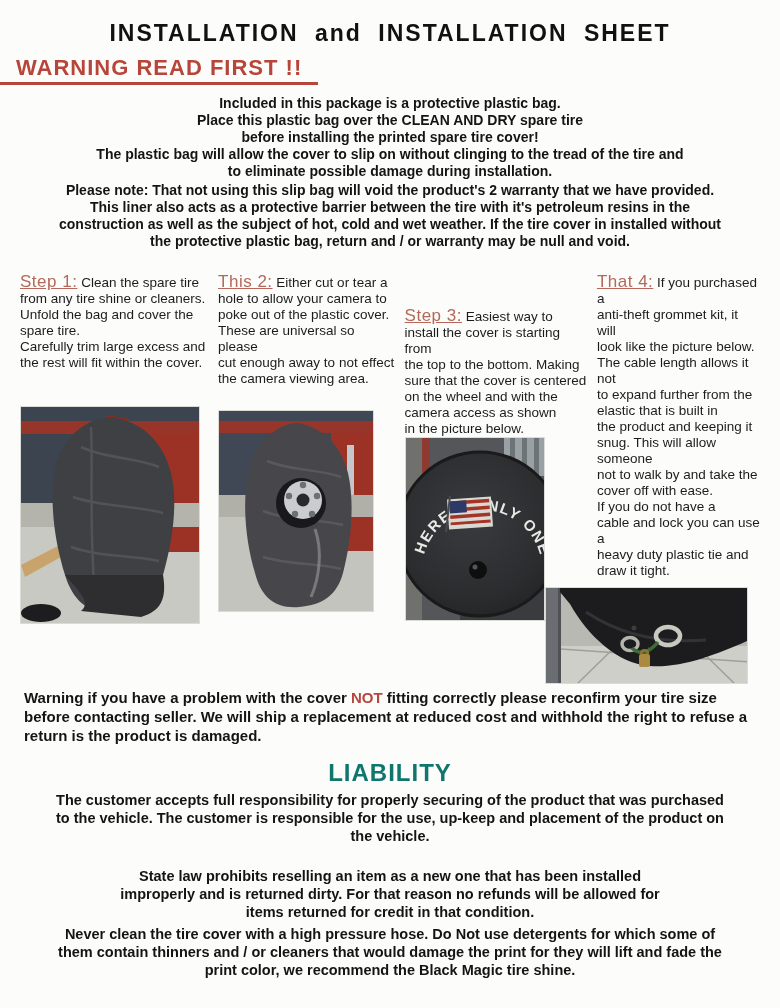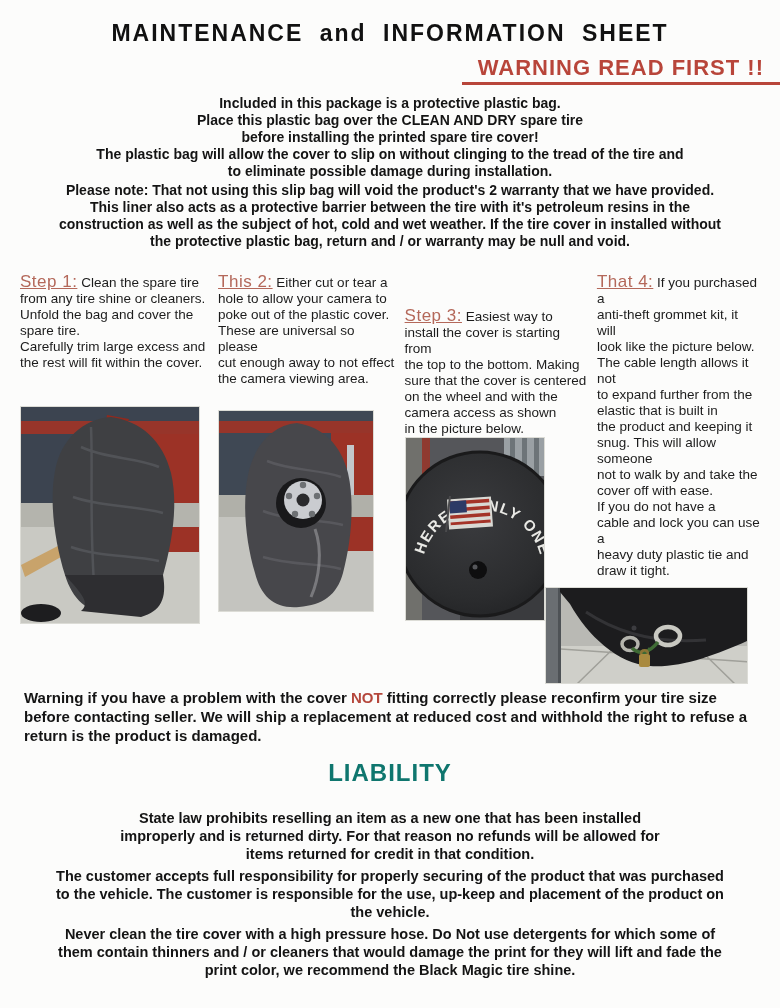--- a/index.html
+++ b/index.html
@@ -1,21 +1,21 @@
 <!DOCTYPE html>
 <html><head>
 <meta charset="utf-8">
 <style>
   * { margin:0; padding:0; box-sizing:border-box; }
   html,body { background:#ffffff; }
   body { font-family:"Liberation Sans", sans-serif; color:#141414; }
   .sheet { width:780px; height:1008px; margin:0 auto; background:#fcfcfb; overflow:hidden; padding-top:20px; }
 
   .title { text-align:center; font-size:23px; font-weight:bold; letter-spacing:2px; word-spacing:8px; color:#111; }
-  .warn-head { text-align:right; margin-top:8px; }
+  .warn-head { text-align:left; margin-top:8px; }
   .warn-head span { display:inline-block; font-size:22px; font-weight:bold; color:#b8453a; border-bottom:3px solid #b8453a; padding:0 16px 1px 16px; letter-spacing:1px; }
 
   .intro { text-align:center; font-weight:bold; font-size:14px; line-height:17px; white-space:pre-line; margin-top:10px; }
   .intro.p2 { margin-top:2px; }
 
   .steps-row { display:flex; padding:0 20px; margin-top:24px; gap:10px; }
   .col { position:relative; }
   .col1 { width:196px; }
   .col2 { width:184px; }
   .col3 { width:190px;margin-top:34px; }
@@ -37,21 +37,21 @@
 
   .section-head { text-align:center; font-size:24px; font-weight:bold; color:#0f766e; letter-spacing:1px; margin-top:14px; }
   .section-body { text-align:center; font-weight:bold; font-size:14.5px; line-height:18px; white-space:pre-line; margin-top:4px; }
   .statelaw { margin-top:22px; }
 </style>
 </head>
 <body>
 
 <div class="sheet">
 
-  <div class="title">MAINTENANCE  and  INFORMATION  SHEET</div>
+  <div class="title">INSTALLATION  and  INSTALLATION  SHEET</div>
 
   <div class="warn-head">
     <span>WARNING READ FIRST !!</span>
   </div>
 
   <p class="intro p1">Included in this package is a protective plastic bag.
 Place this plastic bag over the CLEAN AND DRY spare tire
 before installing the printed spare tire cover!
 The plastic bag will allow the cover to slip on without clinging to the tread of the tire and
 to eliminate possible damage during installation.</p>
@@ -198,25 +198,25 @@
           <path d="M 95 66 C 95 61 102 61 102 66" stroke="#8a7335" stroke-width="2.5" fill="none"></path>
         </svg>
       </div>
     </div>
 
   </div>
 
   <p class="fit-warning"><span>Warning if you have a problem with the cover  </span><span class="red-word">NOT</span><span> fitting correctly please reconfirm your tire size before contacting seller. We will ship a replacement at reduced cost and withhold the right to refuse a return is the product is damaged.</span></p>
 
   <div class="section-head">LIABILITY</div>
+  <p class="section-body">The customer accepts full responsibility for properly securing of the product that was purchased
+to the vehicle.  The customer is responsible for the use, up-keep and placement of the product on
+the vehicle.</p>
+
   <p class="section-body statelaw">State law prohibits reselling an item as a new one that has been installed
 improperly and is returned dirty. For that reason no refunds will be allowed for
 items returned for credit in that condition.</p>
 
-  <p class="section-body">The customer accepts full responsibility for properly securing of the product that was purchased
-to the vehicle.  The customer is responsible for the use, up-keep and placement of the product on
-the vehicle.</p>
-
   <p class="section-body">Never clean the tire cover with a high pressure hose.  Do Not  use detergents for which some of
 them contain thinners and / or cleaners that would damage the print for they will lift and fade the
 print color, we recommend the Black Magic tire shine.</p>
 
 </div>
 
 </body></html>

